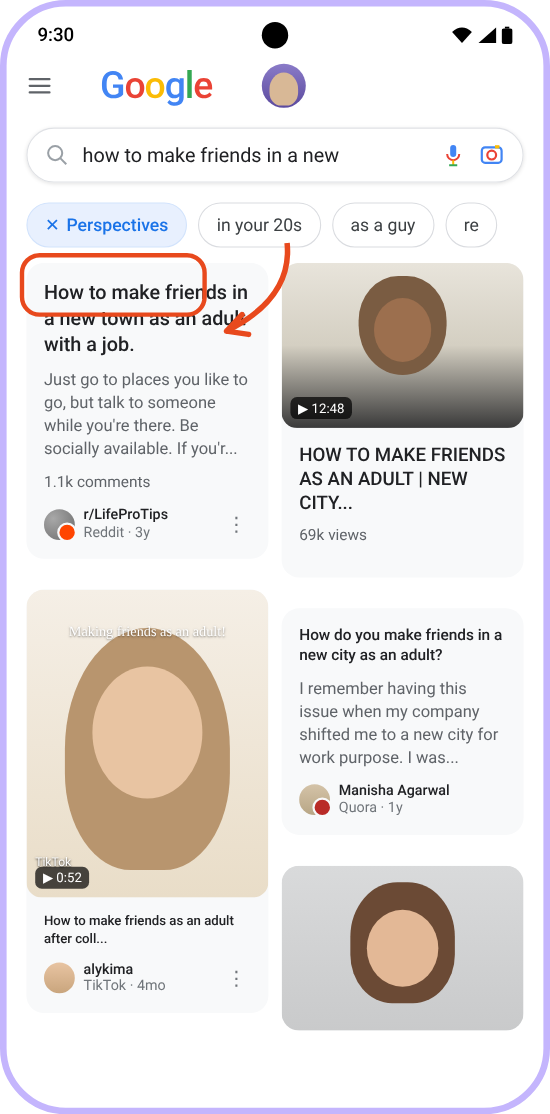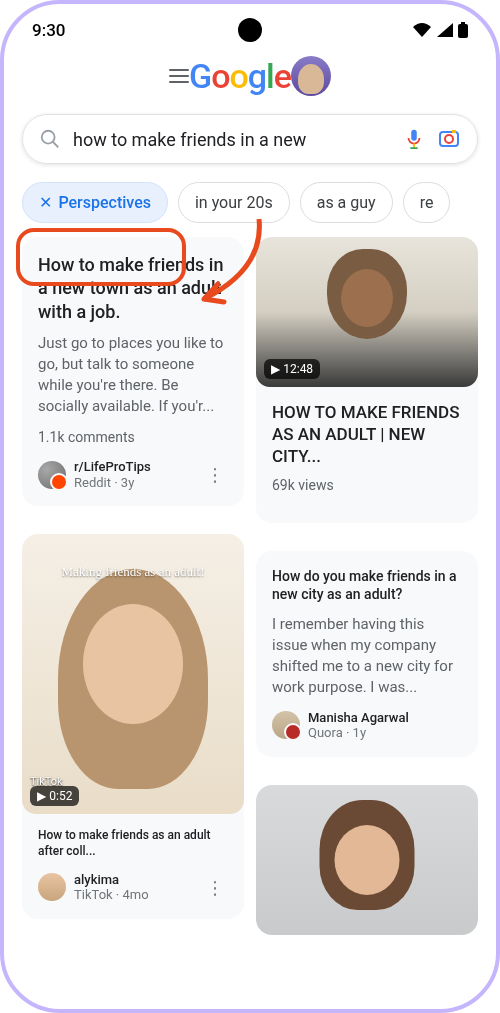--- a/index.html
+++ b/index.html
@@ -1,21 +1,21 @@
 <!DOCTYPE html>
 <html><head>
 <meta charset="utf-8">
 <style>
   * { box-sizing: border-box; margin: 0; padding: 0; }
   body { font-family: -apple-system, Roboto, Arial, sans-serif; background: #fff; display:flex; justify-content:center;}
-  .phone-frame { width: 500px; height: 1013px; border: 4px solid #c4b5fd; border-radius: 60px; position: relative; overflow: hidden; background:#fff;}
+  .phone-frame { width: 500px; height: 1013px; border: 6px solid #c4b5fd; border-radius: 60px; position: relative; overflow: hidden; background:#fff;}
   .notch { position:absolute; top:14px; left:50%; transform:translateX(-50%); width:24px; height:24px; background:#000; border-radius:50%; z-index:10;}
   .status-bar { display:flex; justify-content:space-between; align-items:center; padding: 16px 28px 8px; font-size:17px; font-weight:500;}
   .status-right { display:flex; gap:4px; align-items:center;}
-  .header { display:flex; align-items:center; justify-content:center; padding: 8px 20px;}
+  .header { display:flex; align-items:center; justify-content:flex-start; padding: 8px 20px; gap: 45px;}
   .hamburger { width:20px; display:flex; flex-direction:column; gap:4px;}
   .hamburger span { height:2px; background:#5f6368; border-radius:1px;}
   .logo { font-size:34px; font-weight:500; letter-spacing:-1px;}
   .logo .g1 { color:#4285F4;} .logo .o1 { color:#EA4335;} .logo .o2 { color:#FBBC05;}
   .logo .g2 { color:#4285F4;} .logo .l { color:#34A853;} .logo .e { color:#EA4335;}
   .avatar { width:40px; height:40px; border-radius:50%; background: linear-gradient(#8a7bc8,#5b4a9e); display:flex; align-items:center; justify-content:center; overflow:hidden;}
   .avatar-inner{ width:26px;height:30px;background:#d8b896;border-radius:50% 50% 40% 40%; margin-top:6px;}
   .search-bar { margin: 10px 18px; border:1px solid #dfe1e5; border-radius:28px; box-shadow:0 1px 4px rgba(0,0,0,0.12); display:flex; align-items:center; padding:12px 16px; gap:12px;}
   .search-icon { color:#9aa0a6; flex-shrink:0;}
   .search-text { flex:1; font-size:18px; color:#202124; white-space:nowrap; overflow:hidden;}

